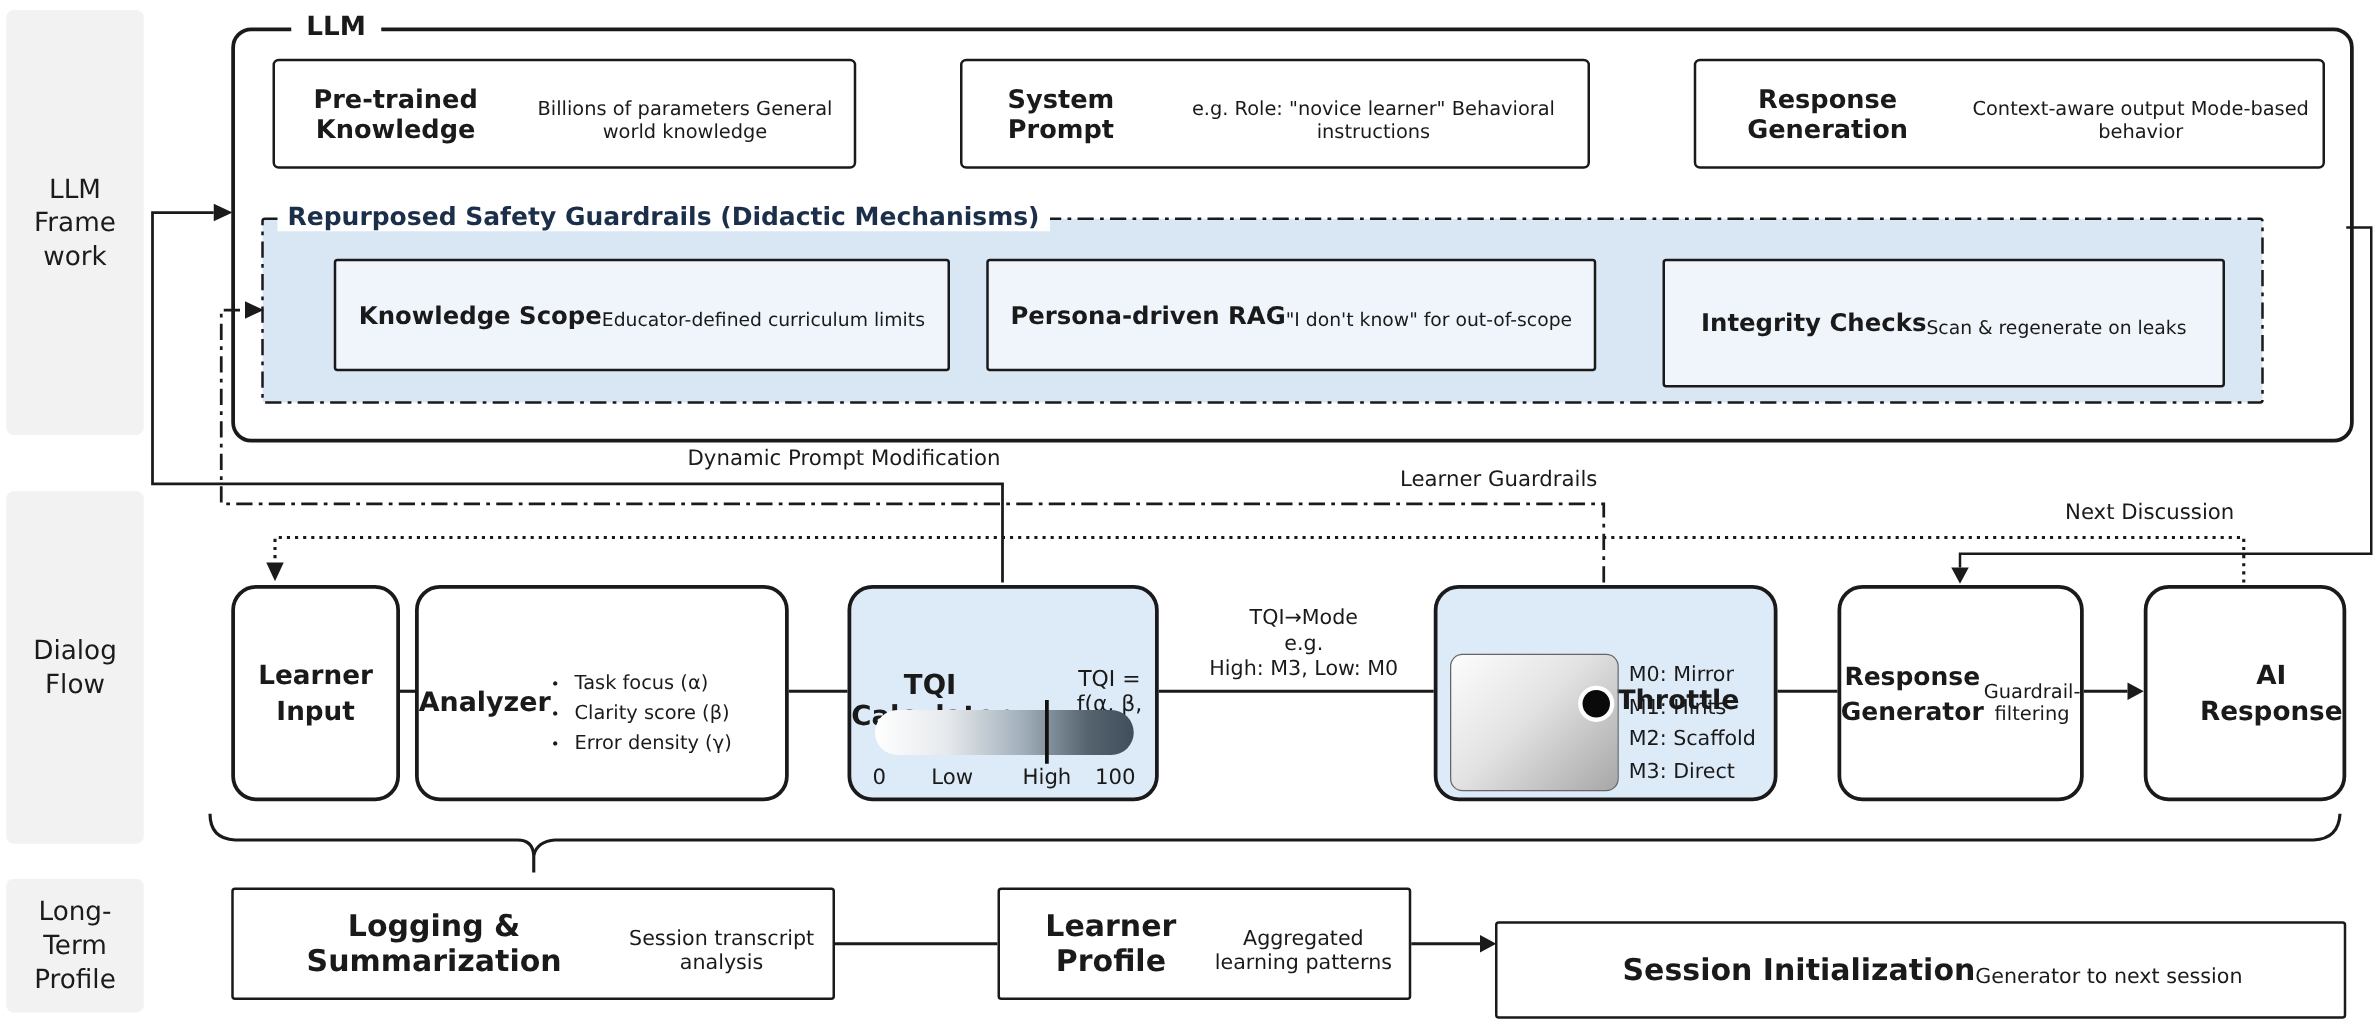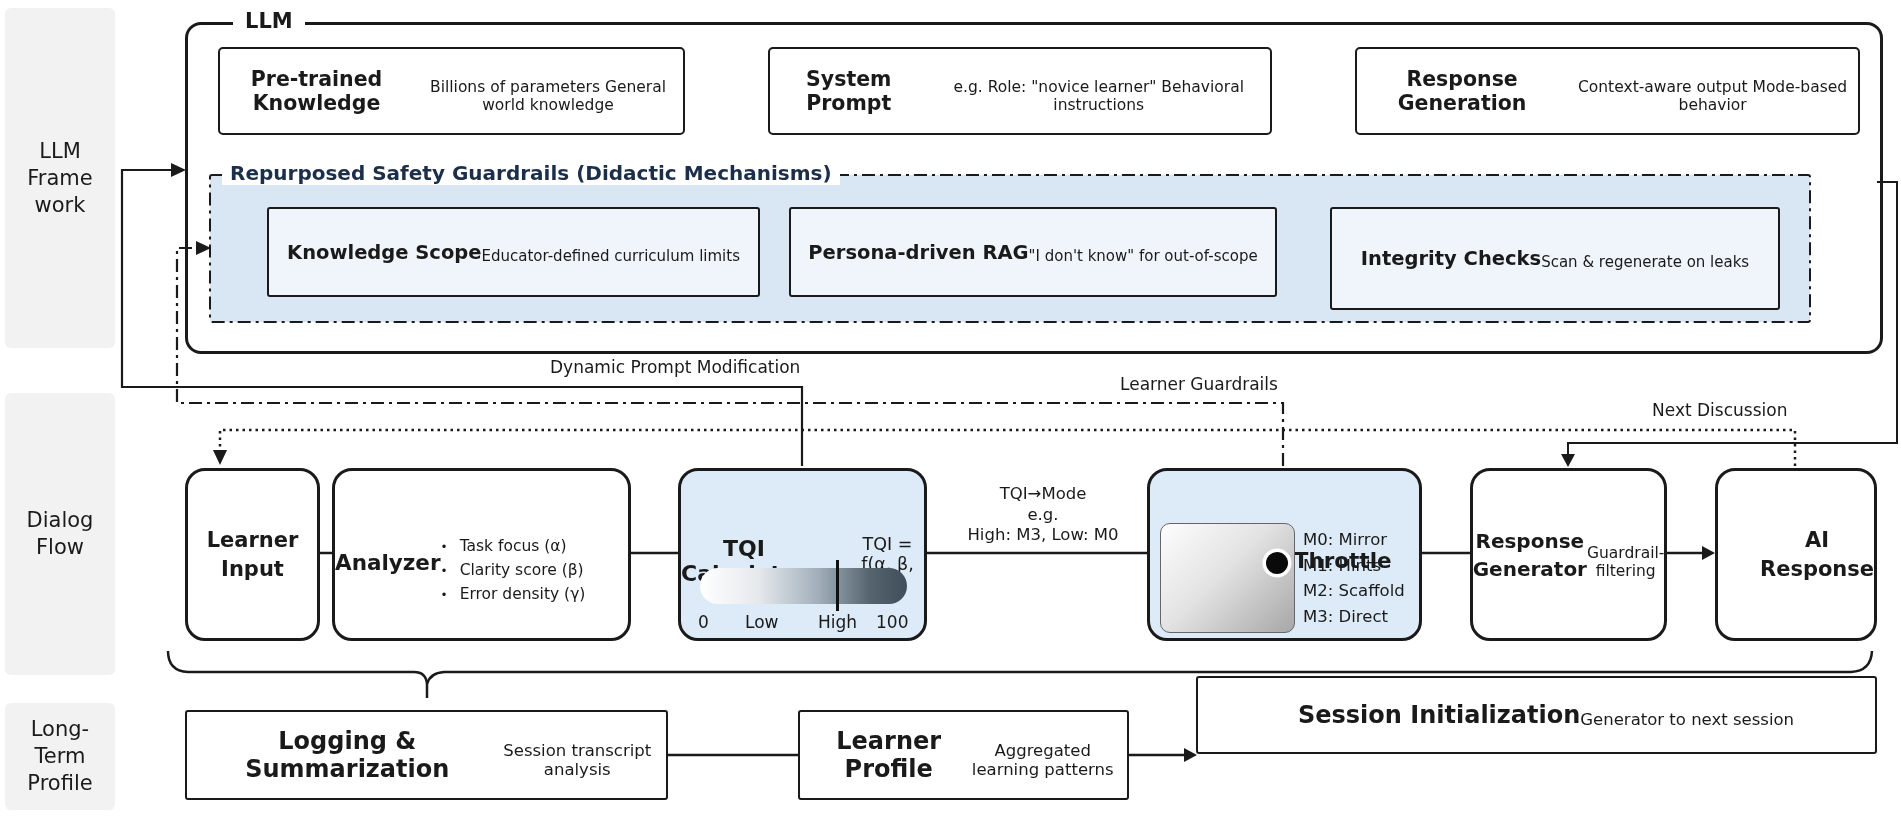--- a/index.html
+++ b/index.html
@@ -190,18 +190,18 @@
   </div>
 
   <div class="abs box r3 b3 layer2" style="left:185px;top:710px;width:483px;height:90px;">
     <div class="title">Logging &amp; Summarization</div>
     <div class="subtitle">Session transcript analysis</div>
   </div>
   <div class="abs box r3 b3 layer2" style="left:798px;top:710px;width:331px;height:90px;">
     <div class="title">Learner Profile</div>
     <div class="subtitle">Aggregated learning patterns</div>
   </div>
-  <div class="abs box r3 b3 layer2" style="left:1196px;top:676px;width:681px;height:78px;align-items:center;">
+  <div class="abs box r3 b3 layer2" style="left:1196px;top:737px;width:681px;height:78px;align-items:center;">
     <div class="title">Session Initialization</div>
     <div class="subtitle">Generator to next session</div>
   </div>
 
 </div>
 
 </body></html>

